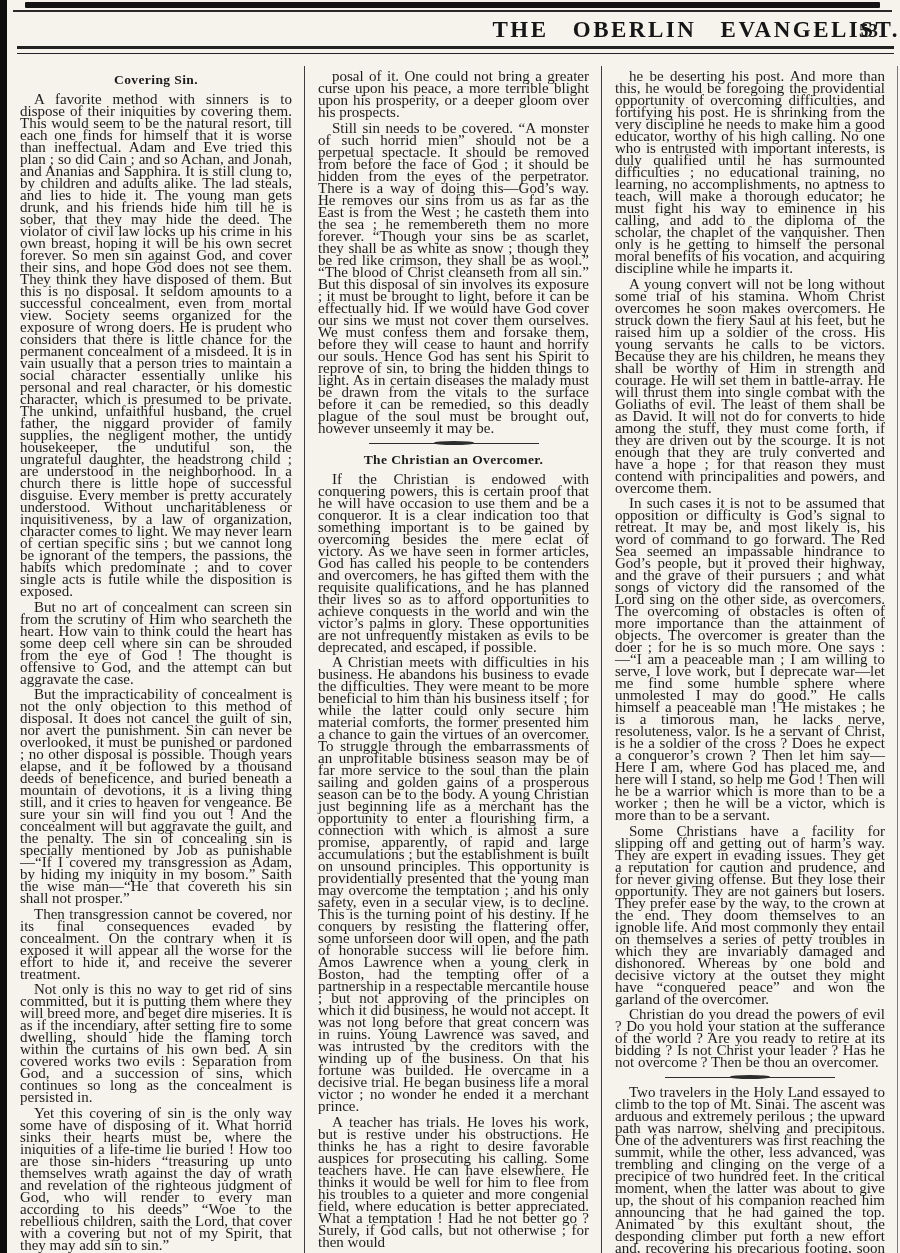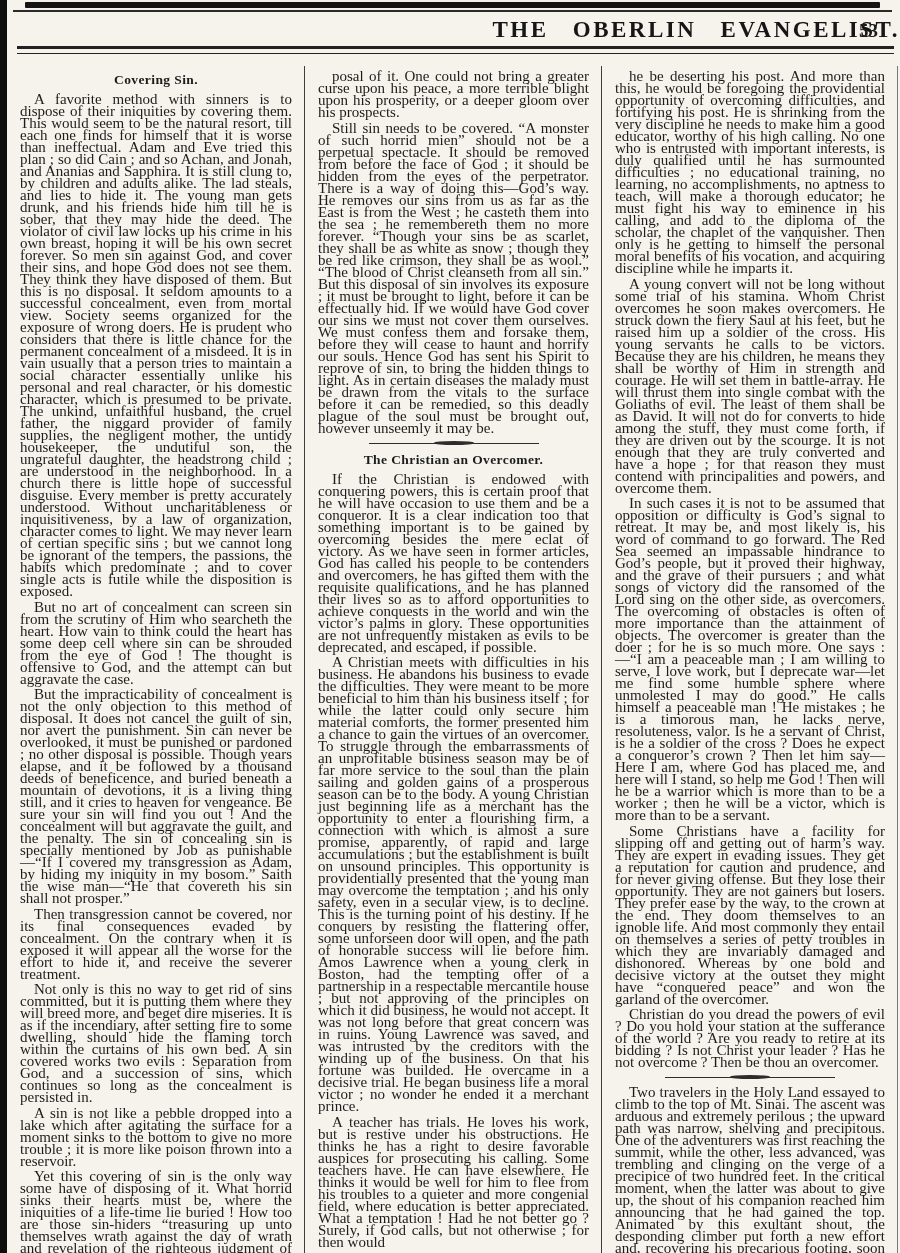--- a/index.html
+++ b/index.html
@@ -76,21 +76,20 @@
   <div class="columns">
 
     <div class="col">
       <h2 class="article-title">Covering Sin.</h2>
       <div>
           <p class="para">A favorite method with sinners is to dispose of their iniquities by covering them.  This would seem to be the natural resort, till each one finds for himself that it is worse than ineffectual.  Adam and Eve tried this plan ; so did Cain ; and so Achan, and Jonah, and Ananias and Sapphira.  It is still clung to, by children and adults alike. The lad steals, and lies to hide it.  The young man gets drunk, and his friends hide him till he is sober, that they may hide the deed.  The violator of civil law locks up his crime in his own breast, hoping it will be his own secret forever.  So men sin against God, and cover their sins, and hope God does not see them.  They think they have disposed of them.  But this is no disposal.  It seldom amounts to a successful concealment, even from mortal view.  Society seems organized for the exposure of wrong doers.  He is prudent who considers that there is little chance for the permanent concealment of a misdeed.  It is in vain usually that a person tries to maintain a social character essentially unlike his personal and real character, or his domestic character, which is presumed to be private.  The unkind, unfaithful husband, the cruel father, the niggard provider of family supplies, the negligent mother, the untidy housekeeper, the undutiful son, the ungrateful daughter, the headstrong child ; are understood in the neighborhood.  In a church there is little hope of successful disguise.  Every member is pretty accurately understood.  Without uncharitableness or inquisitiveness, by a law of organization, character comes to light.  We may never learn of certian specific sins ; but we cannot long be ignorant of the tempers, the passions, the habits which predominate ; and to cover single acts is futile while the disposition is exposed.</p>
           <p class="para">But no art of concealment can screen sin from the scrutiny of Him who searcheth the heart.  How vain to think could the heart has some deep cell where sin can be shrouded from the eye of God !  The thought is offensive to God, and the attempt can but aggravate the case.</p>
           <p class="para">But the impracticability of concealment is not the only objection to this method of disposal.  It does not cancel the guilt of sin, nor avert the punishment.  Sin can never be overlooked, it must be punished or pardoned ;  no other disposal is possible.  Though years elapse, and it be followed by a thousand deeds of beneficence, and buried beneath a mountain of devotions, it is a living thing still, and it cries to heaven for vengeance.  Be sure your sin will find you out !  And the concealment will but aggravate the guilt, and the penalty.  The sin of concealing sin is specially mentioned by Job as punishable—“If I covered my transgression as Adam, by hiding my iniquity in my bosom.”  Saith the wise man—“He that covereth his sin shall not prosper.”</p>
           <p class="para">Then transgression cannot be covered, nor its final consequences evaded by concealment.  On the contrary when it is exposed it will appear all the worse for the effort to hide it, and receive the severer treatment.</p>
           <p class="para">Not only is this no way to get rid of sins committed, but it is putting them where they will breed more, and beget dire miseries.  It is as if the incendiary, after setting fire to some dwelling, should hide the flaming torch within the curtains of his own bed.  A sin covered works two evils :  Separation from God, and a succession of sins, which continues so long as the concealment is persisted in.</p>
-          <p class="para">A sin is not like a pebble dropped into a lake which after agitating the surface for a moment sinks to the bottom to give no more trouble ;  it is more like poison thrown into a reservoir.</p>
           <p class="para">Yet this covering of sin is the only way some have of disposing of it.  What horrid sinks their hearts must be, where the iniquities of a life-time lie buried !  How too are those sin-hiders “treasuring up unto themselves wrath against the day of wrath and revelation of the righteous judgment of God, who will render to every man according to his deeds”  “Woe to the rebellious children, saith the Lord, that cover with a covering but not of my Spirit, that they may add sin to sin.”</p>
           <p class="para">Covering sin in the heart is then the worst possible dis-</p>
         </div>
     </div>
 
     <div class="col">
       <div>
           <p class="para">posal of it.  One could not bring a greater curse upon his peace, a more terrible blight upon his prosperity, or a deeper gloom over his prospects.</p>
           <p class="para">Still sin needs to be covered.  “A monster of such horrid mien” should not be a perpetual spectacle.  It should be removed from before the face of God ;  it should be hidden from the eyes of the perpetrator.  There is a way of doing this—God’s way.  He removes our sins from us as far as the East is from the West ;  he casteth them into the sea ;  he remembereth them no more forever.  “Though your sins be as scarlet, they shall be as white as snow ; though they be red like crimson, they shall be as wool.” “The blood of Christ cleanseth from all sin.”  But this disposal of sin involves its exposure ;  it must be brought to light, before it can be effectually hid.  If we would have God cover our sins we must not cover them ourselves.  We must confess them and forsake them, before they will cease to haunt and horrify our souls.  Hence God has sent his Spirit to reprove of sin, to bring the hidden things to light.  As in certain diseases the malady must be drawn from the vitals to the surface before it can be remedied, so this deadly plague of the soul must be brought out, however unseemly it may be.</p>
         </div>

